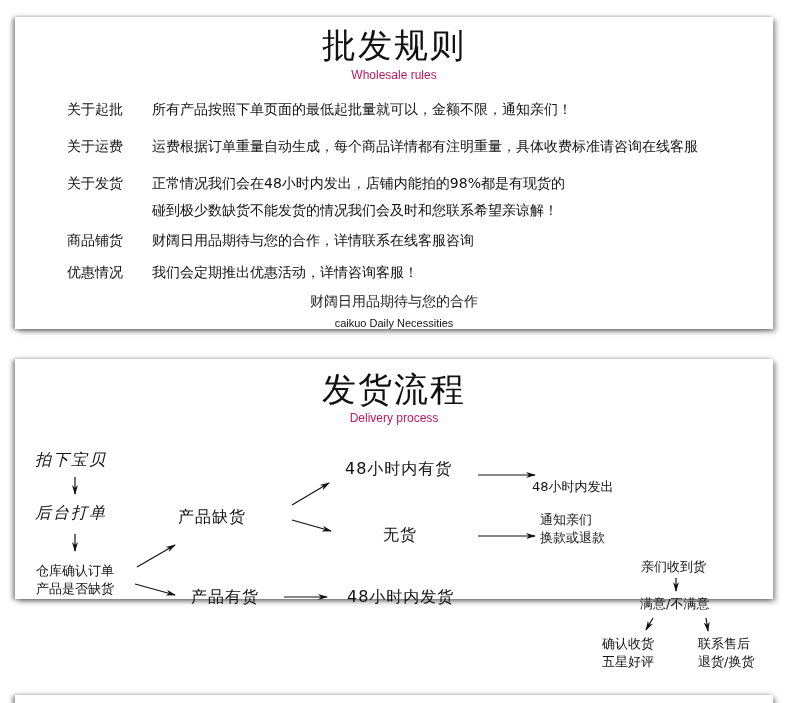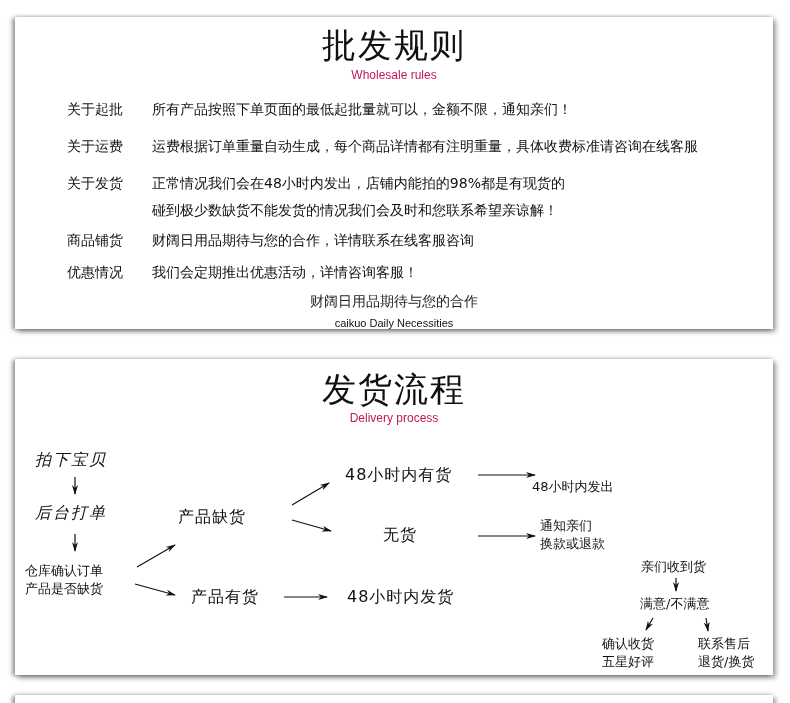--- a/index.html
+++ b/index.html
@@ -5,21 +5,21 @@
   html, body { margin:0; padding:0; }
   body {
     width:790px; height:703px; background:#ffffff; position:relative; overflow:hidden;
     font-family:"DejaVu Sans","Liberation Sans",sans-serif; color:#111;
   }
   .card {
     position:absolute; left:15px; width:758px; background:#fff;
     box-shadow: -3px 1px 4px rgba(0,0,0,0.35), 3px 3px 5px rgba(0,0,0,0.35), 0 -1px 4px rgba(0,0,0,0.15);
   }
   #card1 { top:17px; height:312px;text-decoration:underline; }
-  #card2 { top:359px; height:316px; }
+  #card2 { top:359px; height:240px; }
   #card3 { top:695px; height:30px; }
   .title-cn {
     position:absolute; left:0; right:0; text-align:center;
     font-size:34px; font-weight:300; letter-spacing:2px; color:#111;
   }
   .title-en {
     position:absolute; left:0; right:0; text-align:center;
     font-family:"Liberation Sans",sans-serif; font-size:12px; color:#be185d;
   }
   .rule-row { position:absolute; left:52px; font-size:14px; line-height:18px; }
@@ -92,34 +92,34 @@
 
       <line x1="661" y1="219" x2="661" y2="232"></line>
 
       <line x1="638" y1="259" x2="631" y2="271"></line>
       <line x1="691" y1="259" x2="693" y2="272"></line>
     </g>
   </svg>
 
   <div class="node n-big" style="left:20px; top:91px;">拍下宝贝</div>
   <div class="node n-big" style="left:20px; top:144px;">后台打单</div>
-  <div class="node n-small" style="left:10px; top:203px;">
+  <div class="node n-small" style="left:21px; top:203px;">
     <div>仓库确认订单</div>
     <div>产品是否缺货</div>
   </div>
 
   <div class="node n-med" style="left:163px; top:148px;">产品缺货</div>
   <div class="node n-med" style="left:176px; top:228px;">产品有货</div>
 
-  <div class="node n-med" style="left:330px; top:106px;text-align:right;">48小时内有货</div>
+  <div class="node n-med" style="left:330px; top:100px;text-align:right;">48小时内有货</div>
   <div class="node n-med" style="left:368px; top:166px;">无货</div>
   <div class="node n-med" style="left:332px; top:228px;">48小时内发货</div>
 
   <div class="node n-small" style="left:517px; top:119px;">48小时内发出</div>
-  <div class="node n-small" style="left:525px; top:158px;">
+  <div class="node n-small" style="left:525px; top:152px;">
     <div>通知亲们</div>
     <div>换款或退款</div>
   </div>
 
   <div class="node n-small" style="left:626px; top:199px;">亲们收到货</div>
   <div class="node n-small" style="left:625px; top:236px;">满意/不满意</div>
   <div class="node n-small" style="left:587px; top:276px;">
     <div>确认收货</div>
     <div>五星好评</div>
   </div>

